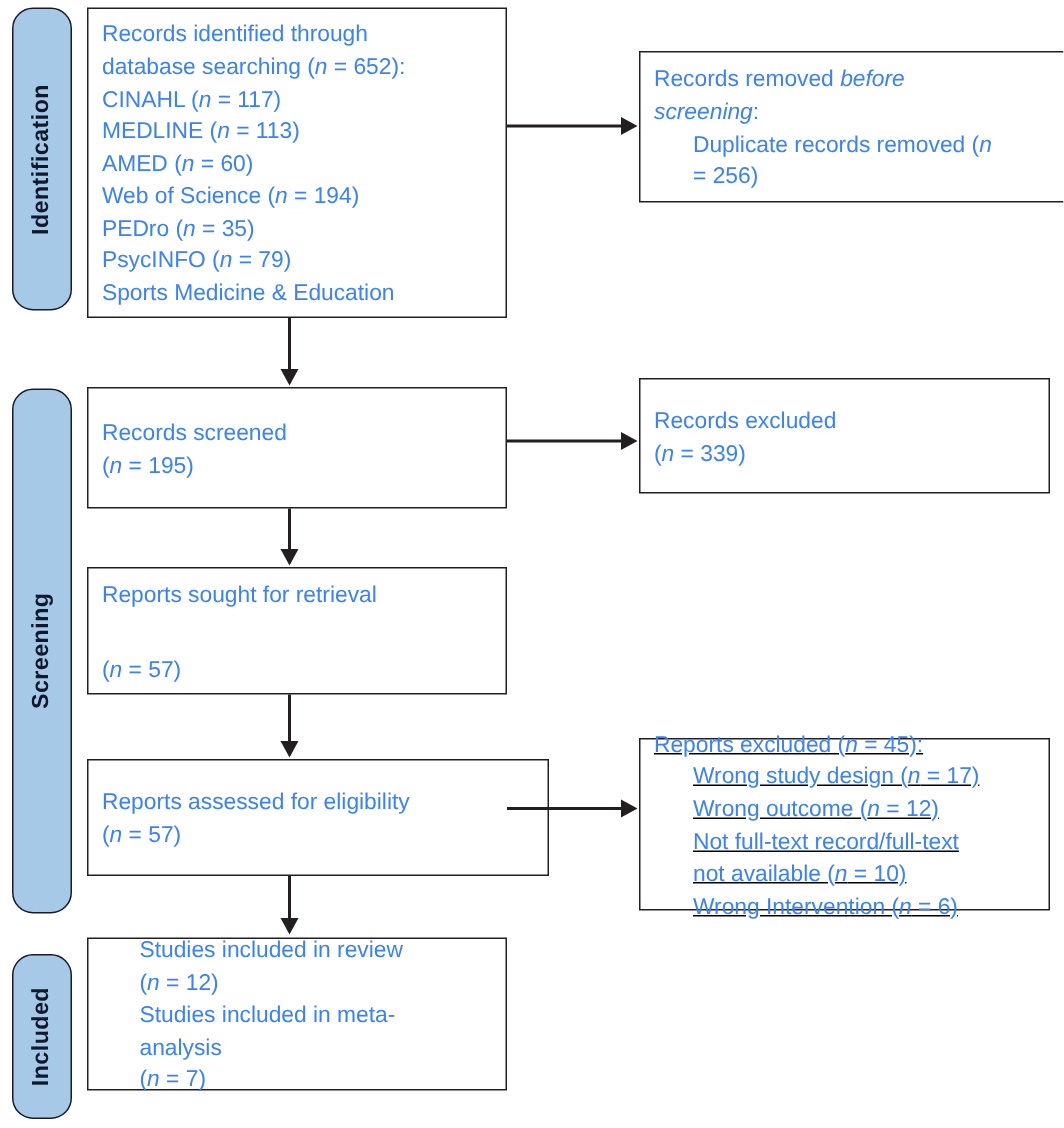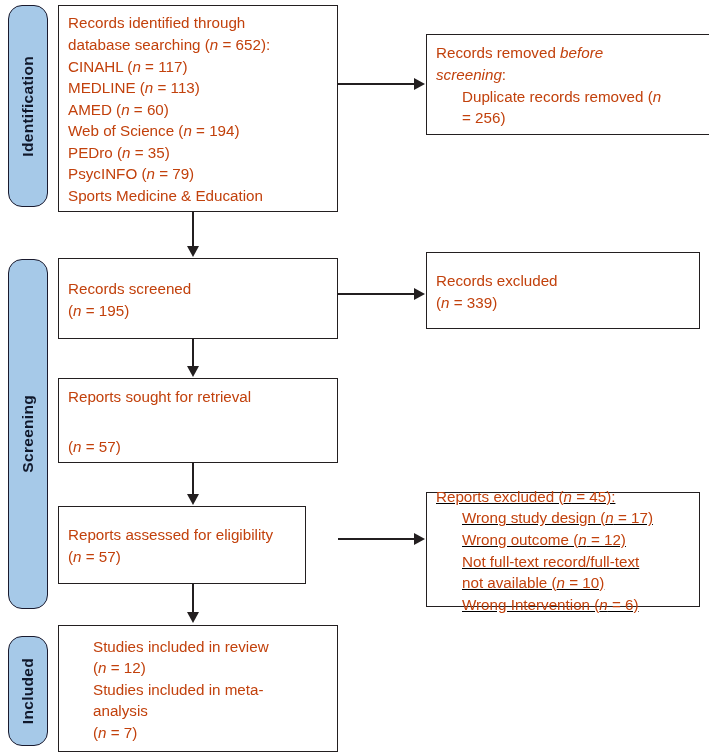--- a/index.html
+++ b/index.html
@@ -50,21 +50,21 @@
     box-sizing: border-box;
     padding: 6px 9px 4px 9px;
     display: flex;
     flex-direction: column;
     justify-content: center;
   }
   .flow-box .line {
     font-size: 15.2px;
     line-height: 21.6px;
     white-space: pre-wrap;
-    color: #c2410c;
+    color: #3b82f6;
   }
   .flow-box .line.indent {
     padding-left: 26px;
     text-indent: 0;
   }
   .ital { font-style: italic; }
 
   
   .conn {
     position: absolute;
@@ -133,35 +133,35 @@
   <div class="flow-box" style="left:426px; top:252px; width:274px; height:77px;">
     <div class="line">Records excluded</div>
     <div class="line"><span>(</span><span class="ital">n</span><span> = 339)</span></div>
   </div>
 
   <div class="flow-box" style="left:58px; top:378px; width:280px; height:85px;gap:28px;">
     <div class="line">Reports sought for retrieval</div>
     <div class="line"><span>(</span><span class="ital">n</span><span> = 57)</span></div>
   </div>
 
-  <div class="flow-box" style="left:58px; top:506px; width:248px; height:78px;">
+  <div class="flow-box" style="left:58px; top:506px; width:308px; height:78px;">
     <div class="line">Reports assessed for eligibility</div>
     <div class="line"><span>(</span><span class="ital">n</span><span> = 57)</span></div>
   </div>
 
   <div class="flow-box" style="left:426px; top:492px; width:274px; height:115px;text-decoration:underline;">
     <div class="line"><span>Reports excluded (</span><span class="ital">n</span><span> = 45):</span></div>
     <div class="line indent"><span>Wrong study design (</span><span class="ital">n</span><span> = 17)</span></div>
     <div class="line indent"><span>Wrong outcome (</span><span class="ital">n</span><span> = 12)</span></div>
     <div class="line indent">Not full-text record/full-text</div>
     <div class="line indent"><span>not available (</span><span class="ital">n</span><span> = 10)</span></div>
     <div class="line indent"><span>Wrong Intervention (</span><span class="ital">n</span><span> = 6)</span></div>
   </div>
 
-  <div class="flow-box" style="left:58px; top:625px; width:280px; height:127px;padding-left:34px;">
+  <div class="flow-box" style="left:58px; top:625px; width:280px; height:102px;padding-left:34px;">
     <div class="line">Studies included in review</div>
     <div class="line"><span>(</span><span class="ital">n</span><span> = 12)</span></div>
     <div class="line">Studies included in meta-</div>
     <div class="line">analysis</div>
     <div class="line"><span>(</span><span class="ital">n</span><span> = 7)</span></div>
   </div>
 
   <div class="conn conn-h" style="left:338px; top:83px; width:77px;"></div>
   <div class="arrow-right" style="left:414px; top:77.6px;"></div>
 

